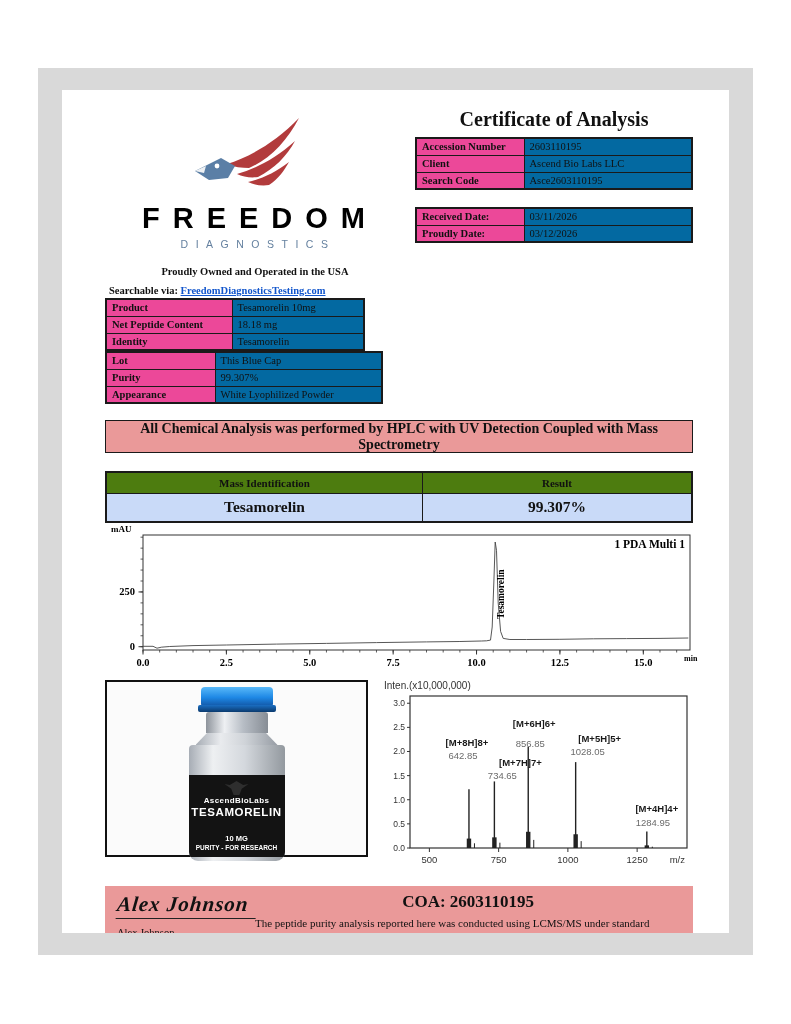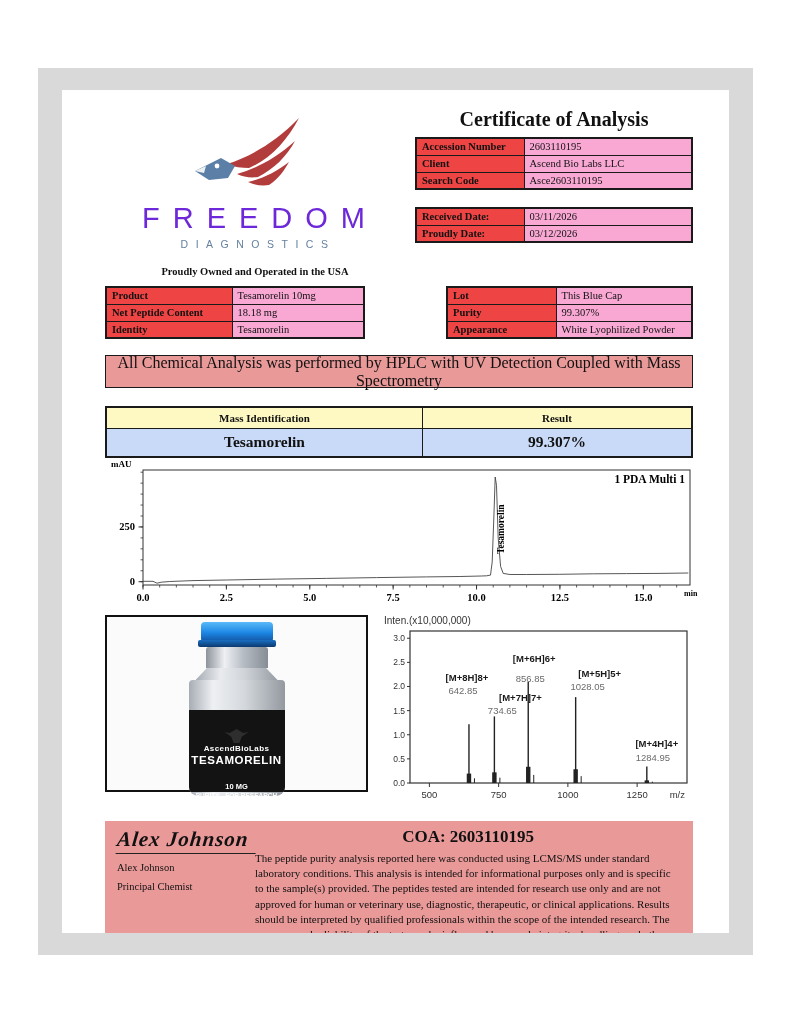--- a/index.html
+++ b/index.html
@@ -4,64 +4,64 @@
 <style>
   * { margin:0; padding:0; box-sizing:border-box; }
   body { width:791px; height:1024px; background:#ffffff; font-family:"Liberation Serif", serif; color:#111; position:relative; }
   .page-frame { position:absolute; left:38px; top:68px; width:715px; height:887px; background:#d9d9d9; }
   .doc { position:absolute; left:24px; top:22px; width:667px; height:843px; background:#fff; padding:18px 36px 0 43px; overflow:hidden; }
 
   
   .header-row { display:flex; justify-content:space-between; }
   .logo-col { width:300px; text-align:center; padding-top:8px; }
   .logo-art { display:block; margin:0 auto; }
-  .brand { font-family:"Liberation Sans", sans-serif; font-weight:400; font-size:29px; letter-spacing:13px; color:#6d28d9; margin-top:-6px; padding-left:10px; }
+  .brand { font-family:"Liberation Sans", sans-serif; font-weight:700; font-size:29px; letter-spacing:13px; color:#000000; margin-top:-6px; padding-left:10px; }
   .brand-sub { font-family:"Liberation Sans", sans-serif; font-weight:400; font-size:10.5px; letter-spacing:7.5px; color:#64809f; margin-top:3px; padding-left:6px; }
   .tagline { font-weight:700; font-size:10.5px; margin-top:16px; }
   .search-line { font-weight:700; font-size:10.5px; margin-top:8px; text-align:left; padding-left:4px; }
   a.link { color:#1155cc; text-decoration:underline; font-weight:700; }
 
   .title-col { width:278px; }
   .coa-title { font-size:20px; font-weight:700; text-align:center; margin-bottom:6px; white-space:nowrap; }
 
   table.blue-table { border-collapse:collapse; width:100%; border:2px solid #1a1a1a; }
   table.blue-table td { border:1px solid #1a1a1a; font-size:10.5px; padding:1px 5px; height:17px; }
-  td.lbl { background:#ef4444; font-weight:700; }
-  td.val { background:#f9a8d4; }
+  td.lbl { background:#ec4899; font-weight:700; }
+  td.val { background:#0369a1; }
   .date-table { margin-top:17px;border-radius:9px; }
 
   
-  .product-row { display:flex; justify-content:space-between; margin-top:9px; }
+  .product-row { display:flex; justify-content:space-between; margin-top:2px;flex-direction:column; }
   .product-row .t-left { width:260px; }
-  .product-row .t-right { width:247px;padding-left:44px; }
+  .product-row .t-right { width:278px;padding-left:44px; }
   .t-left td.lbl { width:126px; }
   .t-right td.lbl { width:109px; }
 
   
-  .banner { margin-top:16px; background:#ea9999; border:1.5px solid #1a1a1a; height:33px; display:flex; align-items:center; justify-content:center; font-weight:400; font-size:16px; text-align:center; }
+  .banner { margin-top:16px; background:#ea9999; border:1.5px solid #1a1a1a; height:33px; display:flex; align-items:center; justify-content:center; font-weight:700; font-size:14px; text-align:center; }
 
   
   table.mass-table { border-collapse:collapse; width:100%; border:2px solid #1a1a1a; margin-top:18px; }
   table.mass-table td { border:1px solid #1a1a1a; text-align:center; }
-  .mass-head td { font-weight:700; font-size:11px; height:21px; background:#fef9c3; }
+  .mass-head td { font-weight:700; font-size:11px; height:21px; background:#4d7c0f; }
   .mass-data td { font-weight:700; font-size:15.5px; height:29px; background:#c9daf8; }
   .mass-col1 { width:54%; }
 
   .chromo-wrap { }
 
   
   .charts-row { display:flex; justify-content:space-between; margin-top:4px; }
   .vial-box { width:263px; height:177px; border:2px solid #111; background:#fbfbfb; display:flex; align-items:flex-start; justify-content:center; }
   .vial { width:96px; margin-top:5px; }
   .cap-top { width:72px; height:19px; background:linear-gradient(180deg,#59b9f9 0%,#1e88e5 55%,#1258a8 100%); border-radius:4px 4px 2px 2px; margin:0 auto; }
   .cap-rim { width:78px; height:7px; background:linear-gradient(180deg,#1a6ec2,#0b3a6e); margin:-1px auto 0; border-radius:2px; }
   .crimp { width:62px; height:21px; background:linear-gradient(90deg,#8d939b,#eef0f3 30%,#b7bdc5 60%,#878d95); margin:0 auto; border-radius:3px 3px 0 0; }
   .shoulder { width:82px; height:12px; margin:0 auto; background:linear-gradient(90deg,#a7adb5,#e9ebee 30%,#cfd3d8 60%,#969ca4); clip-path:polygon(14% 0,86% 0,100% 100%,0 100%); }
   .glass-body { width:96px; height:116px; margin:0 auto; background:linear-gradient(90deg,#a7adb5,#eef0f2 25%,#d4d8dd 58%,#93999f); border-radius:4px 4px 9px 9px; position:relative; overflow:hidden; }
-  .vial-label { position:absolute; left:-3px; right:-3px; top:30px; bottom:4px; background:#131313; color:#fff; text-align:center; padding-top:19px; }
+  .vial-label { position:absolute; left:-3px; right:-3px; top:30px; bottom:4px; background:#131313; color:#fff; text-align:center; padding-top:6px; }
   .bird-mark { width:24px; height:14px; margin:0 auto 1px; background:#2e2e2e; clip-path:polygon(50% 0,78% 28%,100% 22%,72% 55%,62% 100%,38% 100%,28% 55%,0 22%,22% 28%); }
   .v-brand { font-family:"Liberation Sans", sans-serif; font-size:8px; font-weight:700; letter-spacing:.4px; }
   .v-name { font-family:"Liberation Sans", sans-serif; font-size:11.5px; font-weight:700; letter-spacing:.6px; white-space:nowrap; margin-top:1px; }
   .v-dose { font-family:"Liberation Sans", sans-serif; font-size:7.5px; font-weight:700; margin-top:16px; }
   .v-note { font-family:"Liberation Sans", sans-serif; font-size:6.5px; font-weight:700; margin-top:1px; white-space:nowrap; }
 
   
   .sig-block { margin-top:10px; background:#ea9999; padding:6px 12px 8px 12px; display:flex; }
   .sig-left { width:128px; flex:none; }
   .sig-script { font-family:"Liberation Serif", serif; font-style:italic; font-weight:700; font-size:21px; letter-spacing:1px; display:inline-block; border-bottom:1.5px solid #222; padding:0 8px 1px 0; transform:skewX(-6deg); white-space:nowrap; }
@@ -85,20 +85,24 @@
           <path d="M128,2 C104,27 78,41 56,48 C63,51 71,52 78,52 C99,43 116,25 128,2 Z" fill="#b23b3c"></path>
           <path d="M124,25 C104,43 84,53 66,58 C72,61 80,62 87,61 C103,53 116,40 124,25 Z" fill="#b23b3c"></path>
           <path d="M118,46 C104,57 90,63 77,66 C83,69 91,70 98,69 C107,63 113,55 118,46 Z" fill="#b23b3c"></path>
           <path d="M24,55 L50,42 L64,50 L57,62 L38,64 Z" fill="#5b7fa6"></path>
           <path d="M24,55 L35,50 L33,57 Z" fill="#eef1f4"></path>
           <circle cx="46" cy="50" r="2.4" fill="#ffffff"></circle>
         </svg>
         <div class="brand">FREEDOM</div>
         <div class="brand-sub">DIAGNOSTICS</div>
         <div class="tagline">Proudly Owned and Operated in the USA</div>
+        <div class="search-line">
+          <span>Searchable via:</span>
+          <a class="link" href="#">FreedomDiagnosticsTesting.com</a>
+        </div>
       </div>
 
       <div class="title-col">
         <div class="coa-title">Certificate of Analysis</div>
         <table class="blue-table">
           <tbody>
               <tr>
             <td class="lbl" style="width:108px">Accession Number</td>
             <td class="val">2603110195</td>
           </tr>

